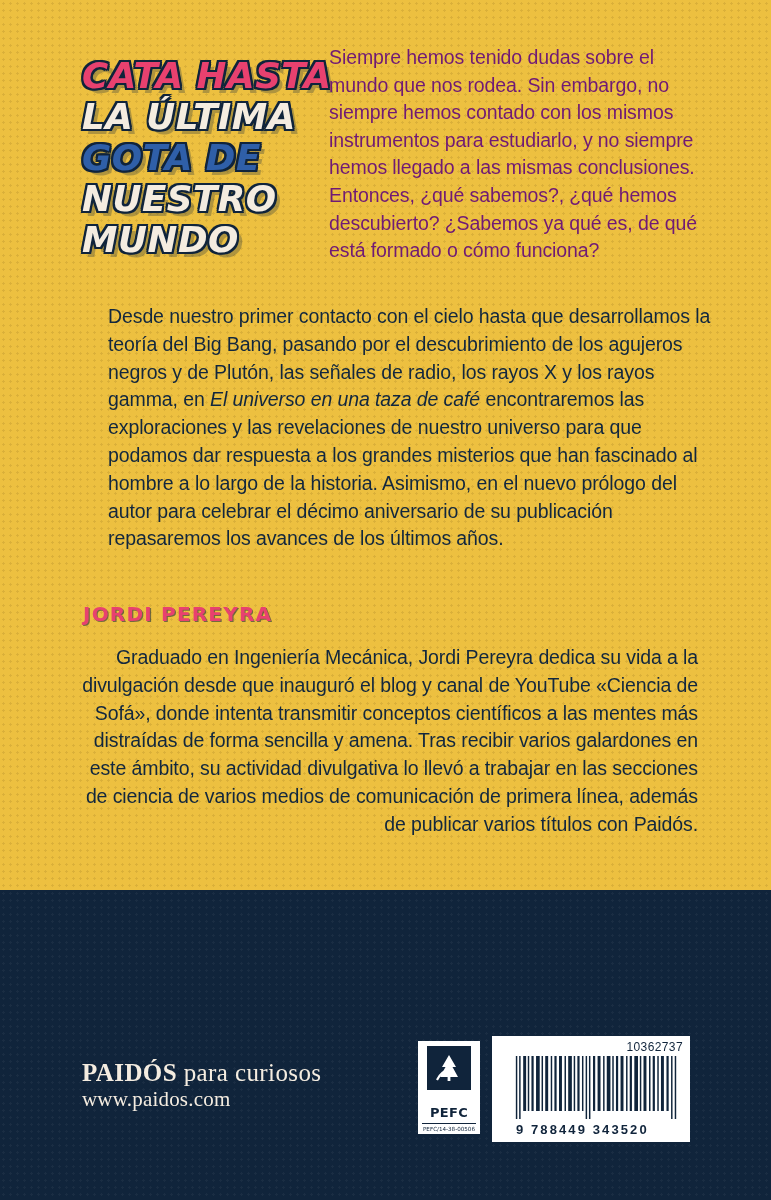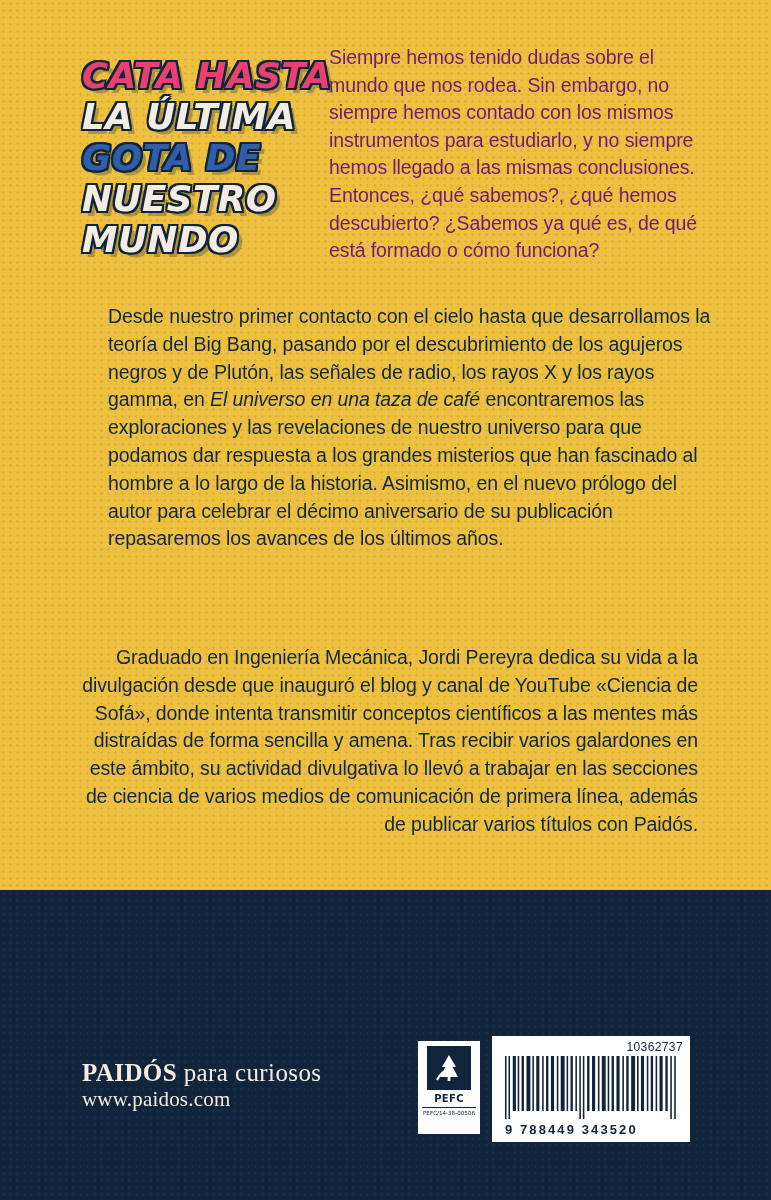--- a/index.html
+++ b/index.html
@@ -182,24 +182,24 @@
   .pefc-mark {
     width: 44px;
     height: 44px;
     background: #10243b;
     display: flex;
     align-items: center;
     justify-content: center;
   }
   .pefc-mark svg { display: block; }
   .pefc-word {
-    margin-top: 3px;
+    margin-top: 15px;
     font-family: "DejaVu Sans", sans-serif;
     font-weight: bold;
-    font-size: 10px;
+    font-size: 13px;
     color: #10243b;
     letter-spacing: 0.3px;
   }
   .pefc-code {
     margin-top: 3px;
     font-family: "DejaVu Sans", sans-serif;
     font-size: 5.6px;
     color: #10243b;
     letter-spacing: 0;
     border-top: 1px solid #10243b;
@@ -210,21 +210,21 @@
 
   
   .barcode-box {
     position: absolute;
     left: 492px;
     top: 1036px;
     width: 198px;
     height: 106px;
     background: #ffffff;
     box-sizing: border-box;
-    padding: 4px 7px 3px 11px;
+    padding: 4px 7px 3px 22px;
   }
   .barcode-num-top {
     text-align: right;
     font-family: "Liberation Sans", sans-serif;
     font-size: 12px;
     color: #10243b;
     letter-spacing: 0.4px;
     margin-bottom: 2px;
   }
   .barcode-bars {
@@ -256,20 +256,21 @@
     <div class="title-line t-cream">LA ÚLTIMA</div>
     <div class="title-line t-blue">GOTA DE</div>
     <div class="title-line t-cream">NUESTRO</div>
     <div class="title-line t-cream">MUNDO</div>
   </div>
 
   <div class="intro">Siempre hemos tenido dudas sobre el mundo que nos rodea. Sin embargo, no siempre hemos contado con los mismos instrumentos para estudiarlo, y no siempre hemos llegado a las mismas conclusiones. Entonces, ¿qué sabemos?, ¿qué hemos descubierto? ¿Sabemos ya qué es, de qué está formado o cómo funciona?</div>
 
   <div class="body-par"><span>Desde nuestro primer contacto con el cielo hasta que desarrollamos la teoría del Big Bang, pasando por el descubrimiento de los agujeros negros y de Plutón, las señales de radio, los rayos X y los rayos gamma, en </span><em>El universo en una taza de café</em><span> encontraremos las exploraciones y las revelaciones de nuestro universo para que podamos dar respuesta a los grandes misterios que han fascinado al hombre a lo largo de la historia. Asimismo, en el nuevo prólogo del autor para celebrar el décimo aniversario de su publicación repasaremos los avances de los últimos años.</span></div>
 
+  <div class="author-name">JORDI PEREYRA</div>
   <div class="author-bio">Graduado en Ingeniería Mecánica, Jordi Pereyra dedica su vida a la divulgación desde que inauguró el blog y canal de YouTube «Ciencia de Sofá», donde intenta transmitir conceptos científicos a las mentes más distraídas de forma sencilla y amena. Tras recibir varios galardones en este ámbito, su actividad divulgativa lo llevó a trabajar en las secciones de ciencia de varios medios de comunicación de primera línea, además de publicar varios títulos con Paidós.</div>
 
   <div class="bottom-area">
     <div class="dots-dark"></div>
   </div>
 
   <div class="imprint">
     <div class="imprint-title"><b>PAIDÓS</b><span> para curiosos</span></div>
     <div class="imprint-url">www.paidos.com</div>
   </div>

